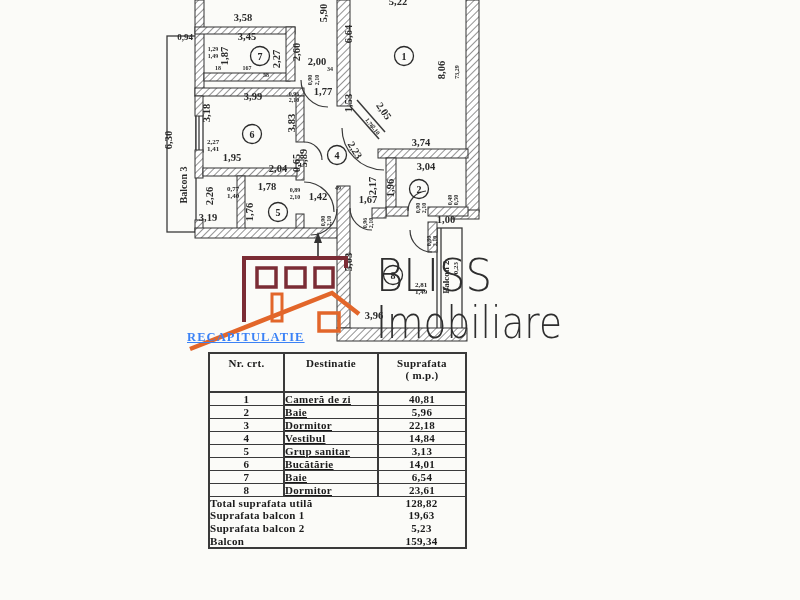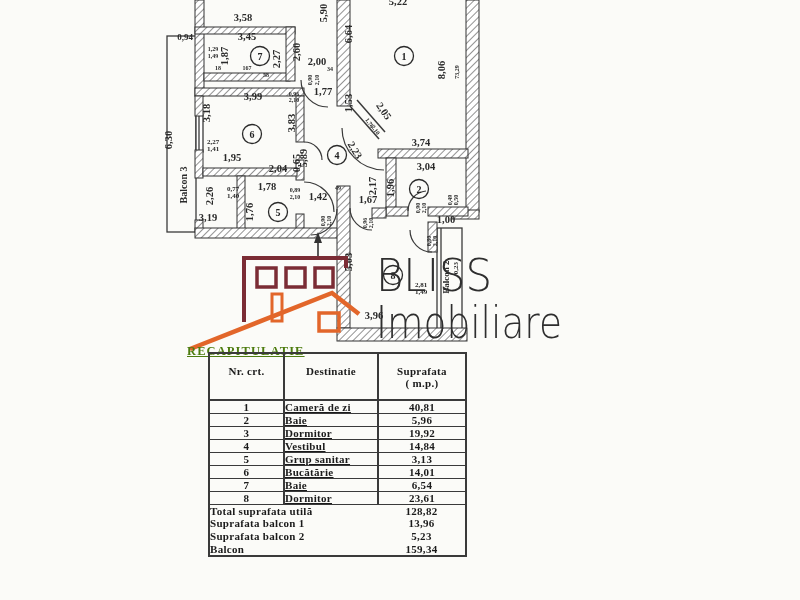--- a/index.html
+++ b/index.html
@@ -2,26 +2,26 @@
 <html><head>
 <meta charset="utf-8">
 <style>
   html,body{margin:0;padding:0;background:#e8e8e8;}
   .page{position:relative;width:800px;height:600px;background:#fbfbf8;overflow:hidden;
         font-family:"Liberation Serif",serif;}
   .page svg{position:absolute;left:0;top:0;}
   .dim{fill:#2a2a2a;font-family:"Liberation Serif",serif;font-weight:bold;text-anchor:middle;}
   .roomnum{fill:#222;font-family:"Liberation Serif",serif;font-weight:bold;text-anchor:middle;}
   .logotext{fill:#2e2e2e;font-family:"DejaVu Sans",sans-serif;font-weight:100;}
-  .recap-title{position:absolute;left:187px;top:344px;font-size:12.5px;font-weight:bold;
-               letter-spacing:1.1px;color:#4d7c0f;text-decoration:underline;}
+  .recap-title{position:absolute;left:187px;top:330px;font-size:12.5px;font-weight:bold;
+               letter-spacing:1.1px;color:#3b82f6;text-decoration:underline;}
   table.recap{position:absolute;left:208px;top:352px;width:257px;border-collapse:collapse;
               table-layout:fixed;border:2px solid #3a3a3a;color:#1b1b1b;
               font-family:"Liberation Serif",serif;font-size:11px;font-weight:bold;letter-spacing:.3px;}
-  table.recap th{border-bottom:2px solid #3a3a3a;height:33px;vertical-align:top;padding-top:11px;
+  table.recap th{border-bottom:2px solid #3a3a3a;height:33px;vertical-align:top;padding-top:3px;
                  font-weight:bold;font-size:11px;}
   .bR{border-right:2px solid #3a3a3a;}
   table.recap td{height:12px;line-height:11px;padding:0;}
   table.recap tr.data td{border-bottom:1.4px solid #3a3a3a;}
   td.c1{text-align:center;}
   td.c2{padding-left:6px;text-decoration:underline;}
   td.c3,td.sv{text-align:center;padding-right:13px;}
   tr.sum td{height:12.6px;}
   td.sl{padding-left:9px;}
   .mpline{display:block;text-align:center;}
@@ -237,21 +237,21 @@
           <td class="c3">40,81</td>
         </tr>
         <tr class="data">
           <td class="c1 bR">2</td>
           <td class="c2 bR">Baie</td>
           <td class="c3">5,96</td>
         </tr>
         <tr class="data">
           <td class="c1 bR">3</td>
           <td class="c2 bR">Dormitor</td>
-          <td class="c3">19,92</td>
+          <td class="c3">22,18</td>
         </tr>
         <tr class="data">
           <td class="c1 bR">4</td>
           <td class="c2 bR">Vestibul</td>
           <td class="c3">14,84</td>
         </tr>
         <tr class="data">
           <td class="c1 bR">5</td>
           <td class="c2 bR">Grup sanitar</td>
           <td class="c3">3,13</td>
@@ -270,21 +270,21 @@
           <td class="c1 bR">8</td>
           <td class="c2 bR">Dormitor</td>
           <td class="c3">23,61</td>
         </tr>
         <tr class="sum">
           <td colspan="2" class="sl">Total suprafata utilă</td>
           <td class="sv">128,82</td>
         </tr>
         <tr class="sum">
           <td colspan="2" class="sl">Suprafata balcon 1</td>
-          <td class="sv">13,96</td>
+          <td class="sv">19,63</td>
         </tr>
         <tr class="sum">
           <td colspan="2" class="sl">Suprafata balcon 2</td>
           <td class="sv">5,23</td>
         </tr>
         <tr class="sum">
           <td colspan="2" class="sl">Balcon</td>
           <td class="sv">159,34</td>
         </tr>
       </tbody>

